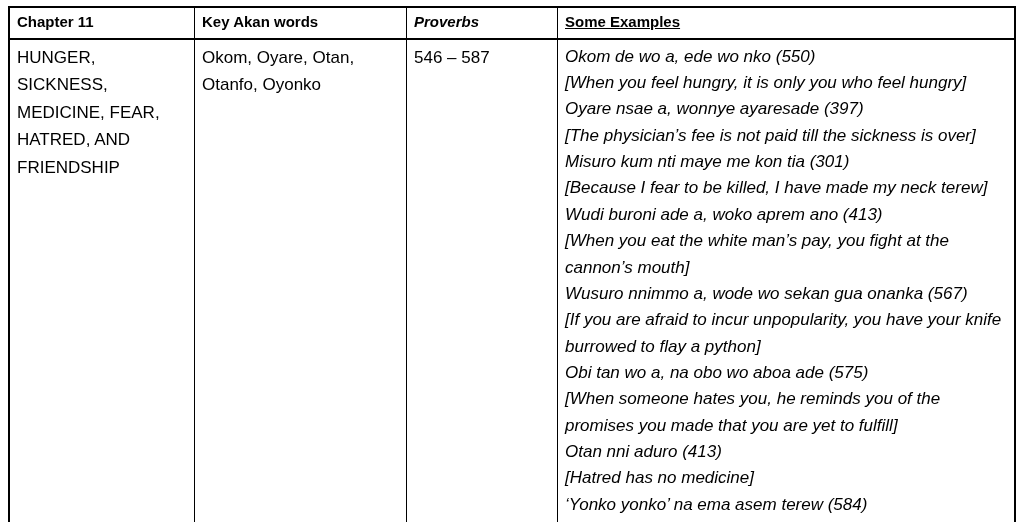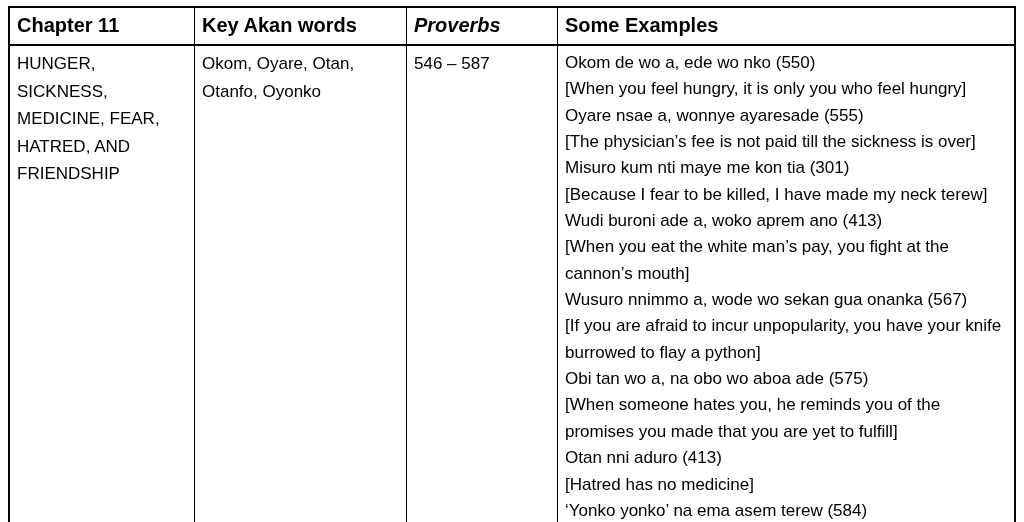--- a/index.html
+++ b/index.html
@@ -27,41 +27,42 @@
     border: 2px solid #000000;
   }
   table.proverb-table th,
   table.proverb-table td {
     border: 1px solid #000000;
     vertical-align: top;
     padding: 4px 7px 5px 7px;
   }
   table.proverb-table thead th {
     border-bottom: 2px solid #000000;
-    font-size: 20px;
+    font-size: 15px;
     font-weight: bold;
     line-height: 1.25;
     text-align: left;
     padding-top: 5px;
     padding-bottom: 6px;
   }
   .col-chapter { width: 170px; }
   .col-words   { width: 197px; }
   .col-prov    { width: 136px; font-style: italic; }
-  .col-examples{ width: auto; }
+  .col-examples{ width: auto; text-decoration: underline; }
 
   td.cell {
     font-size: 17px;
     line-height: 1.58;
   }
   td.cell-chapter { line-height: 1.62; }
   td.cell-words   { line-height: 1.62; }
   td.cell-prov    { line-height: 1.62; }
   .ex-line {
     white-space: normal;
+    font-style: italic;
   }
   .examples-block {
     font-size: 17px;
     line-height: 1.55;
   }
 </style>
 </head>
 <body>
 
 <div class="page">
@@ -76,21 +77,21 @@
     </thead>
     <tbody>
       <tr>
         <td class="cell cell-chapter">HUNGER, SICKNESS, MEDICINE, FEAR, HATRED, AND FRIENDSHIP</td>
         <td class="cell cell-words">Okom, Oyare, Otan, Otanfo, Oyonko</td>
         <td class="cell cell-prov">546 – 587</td>
         <td class="cell">
           <div class="examples-block">
             <div class="ex-line">Okom de wo a, ede wo nko (550)</div>
             <div class="ex-line">[When you feel hungry, it is only you who feel hungry]</div>
-            <div class="ex-line">Oyare nsae a, wonnye ayaresade (555)</div>
+            <div class="ex-line">Oyare nsae a, wonnye ayaresade (397)</div>
             <div class="ex-line">[The physician’s fee is not paid till the sickness is over]</div>
             <div class="ex-line">Misuro kum nti maye me kon tia (301)</div>
             <div class="ex-line">[Because I fear to be killed, I have made my neck terew]</div>
             <div class="ex-line">Wudi buroni ade a, woko aprem ano (413)</div>
             <div class="ex-line">[When you eat the white man’s pay, you fight at the cannon’s mouth]</div>
             <div class="ex-line">Wusuro nnimmo a, wode wo sekan gua onanka (567)</div>
             <div class="ex-line">[If you are afraid to incur unpopularity, you have your knife burrowed to flay a python]</div>
             <div class="ex-line">Obi tan wo a, na obo wo aboa ade (575)</div>
             <div class="ex-line">[When someone hates you, he reminds you of the promises you made that you are yet to fulfill]</div>
             <div class="ex-line">Otan nni aduro (413)</div>

